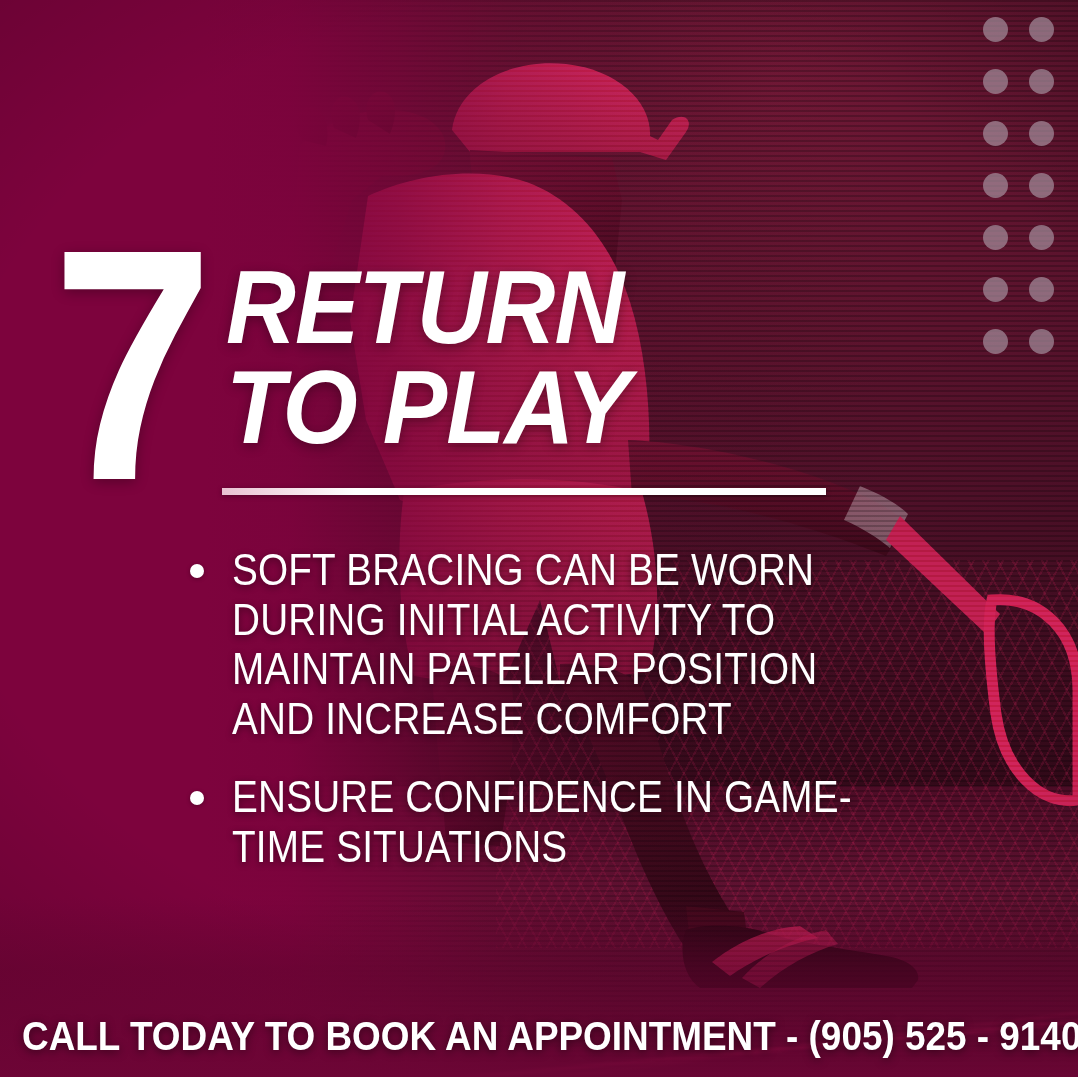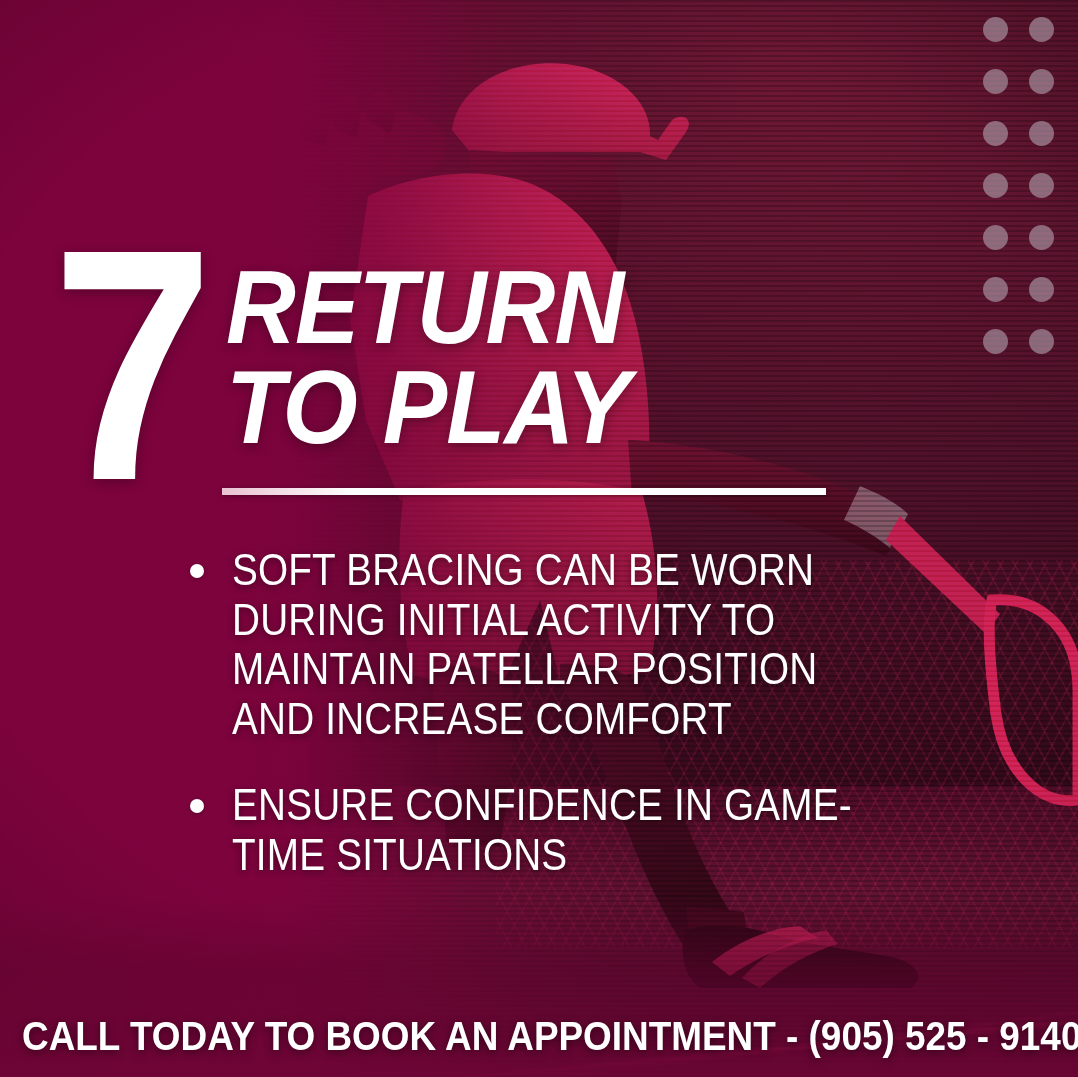--- a/index.html
+++ b/index.html
@@ -127,21 +127,21 @@
     white-space:nowrap;
   }
   .rule{
     position:absolute;left:222px;top:488px;
     width:604px;height:7px;
     background:linear-gradient(90deg,#e9c2d2 0%,#ffffff 22%,#ffffff 100%);
     box-shadow:0 1px 5px rgba(0,0,0,.35);
   }
 
   .bullets{position:absolute;left:190px;top:545px;width:760px;}
-  .bullet{display:flex;align-items:flex-start;margin-bottom:36px;}
+  .bullet{display:flex;align-items:flex-start;margin-bottom:28px;}
   .bullet:last-child{margin-bottom:0;}
   .bullet-dot{
     width:14px;height:14px;border-radius:50%;
     background:#fff;flex:0 0 auto;
     margin-top:19px;margin-right:28px;
     box-shadow:0 1px 4px rgba(0,0,0,.3);
   }
   .bullet-text{
     color:#fff;
     font-family:"Liberation Sans",sans-serif;

